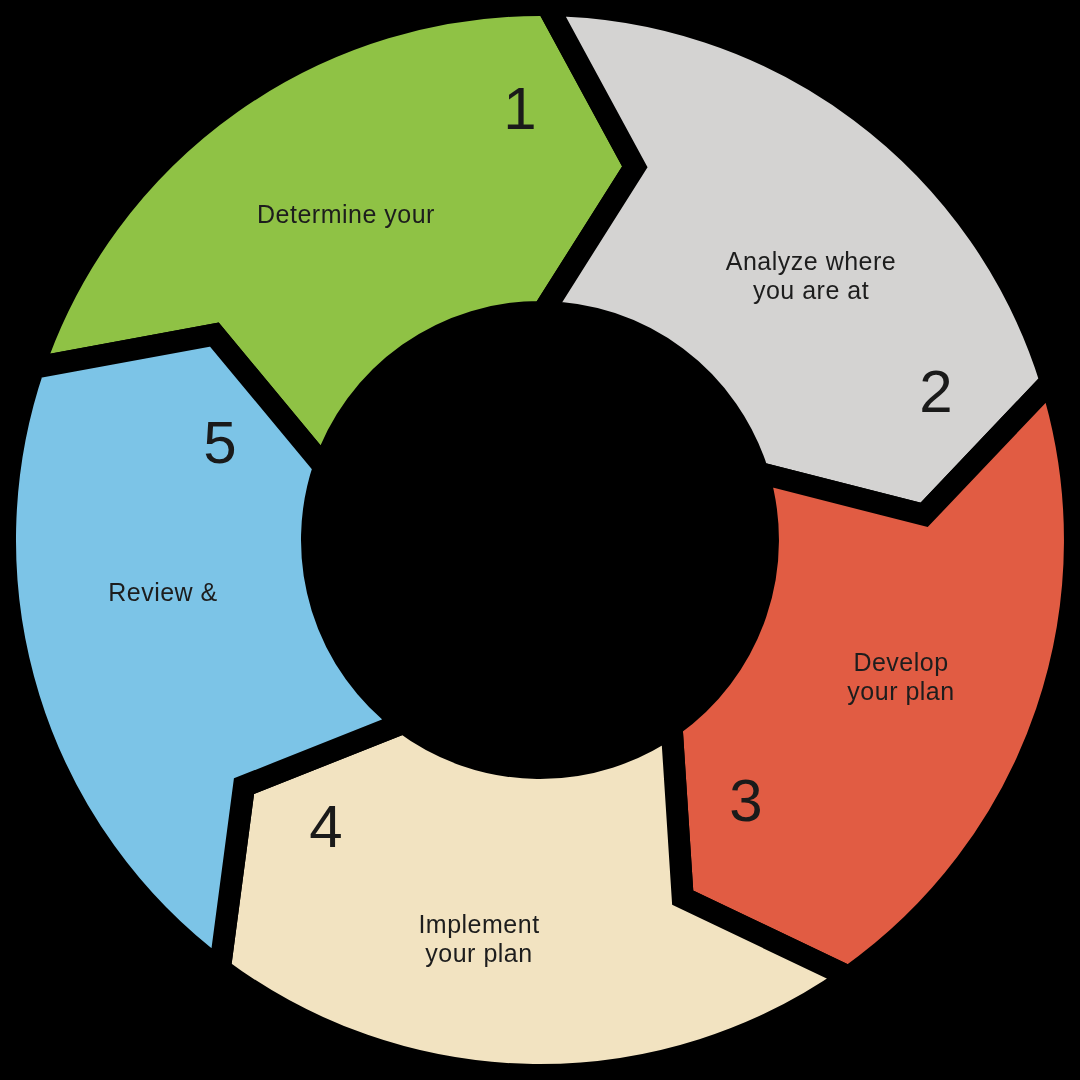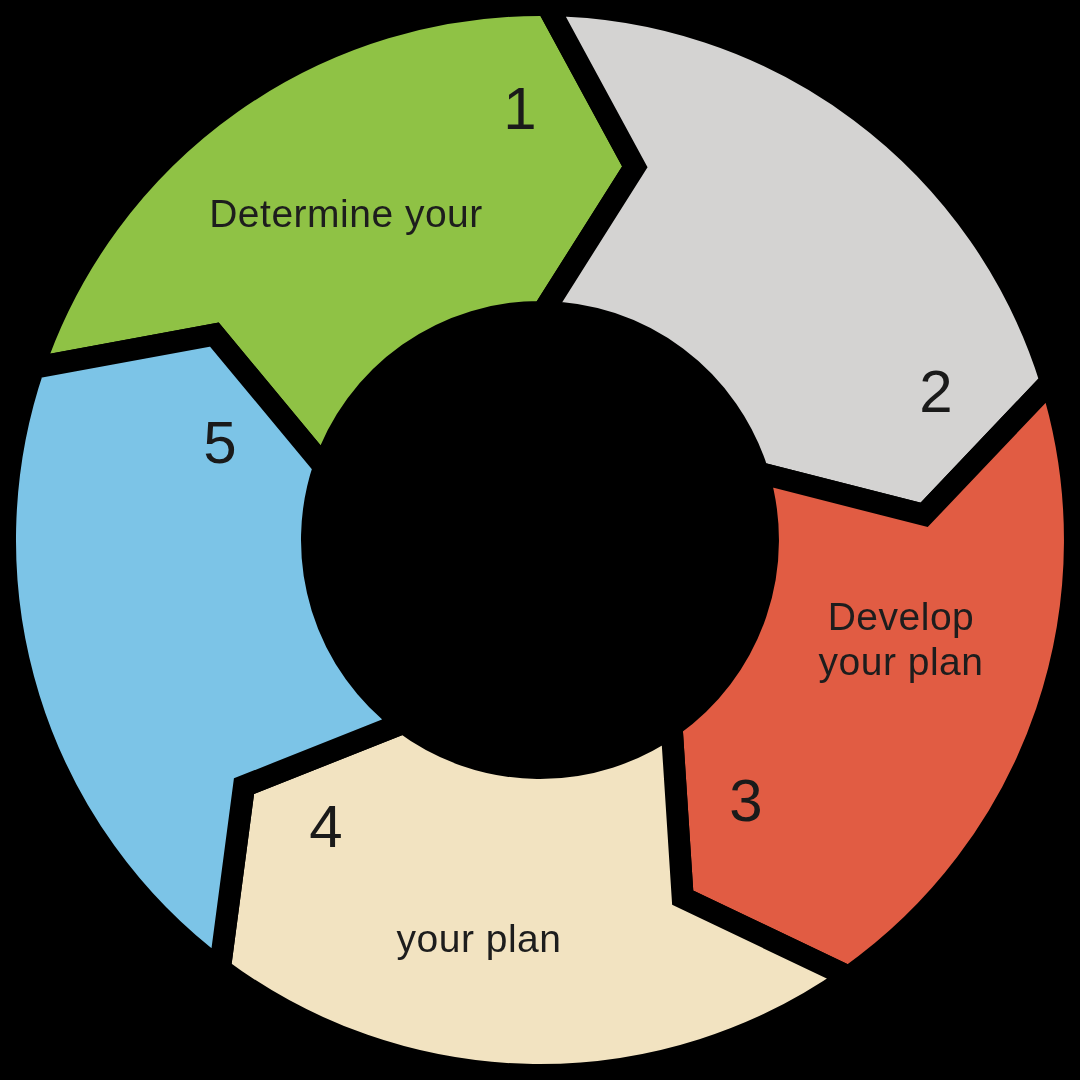--- a/index.html
+++ b/index.html
@@ -22,21 +22,21 @@
   }
   .seg {
     stroke: #000;
     stroke-width: 22;
     stroke-linejoin: miter;
   }
   .label {
     position: absolute;
     transform: translate(-50%, -50%);
     text-align: center;
-    font-size: 39px;
+    font-size: 25px;
     line-height: 1.16;
     color: #1d1d1d;
     white-space: nowrap;
     letter-spacing: 0.5px;
   }
   .label span { display: block; }
   .num {
     position: absolute;
     transform: translate(-50%, -50%);
     font-size: 60px;
@@ -60,24 +60,28 @@
   <div class="num" style="left:520px; top:109px;">1</div>
   <div class="num" style="left:936px; top:392px;">2</div>
   <div class="num" style="left:746px; top:801px;">3</div>
   <div class="num" style="left:326px; top:827px;">4</div>
   <div class="num" style="left:220px; top:443px;">5</div>
 
   <div class="label" style="left:346px; top:214px;">
     <span>Determine your</span>
   </div>
   <div class="label" style="left:811px; top:276px;">
+    <span>Analyze where</span>
+    <span>you are at</span>
   </div>
-  <div class="label" style="left:901px; top:639px;">
+  <div class="label" style="left:901px; top:677px;">
     <span>Develop</span>
     <span>your plan</span>
   </div>
   <div class="label" style="left:479px; top:939px;">
+    <span>Implement</span>
     <span>your plan</span>
   </div>
   <div class="label" style="left:163px; top:592px;">
+    <span>Review &amp;</span>
   </div>
 
 </div>
 
 </body></html>

